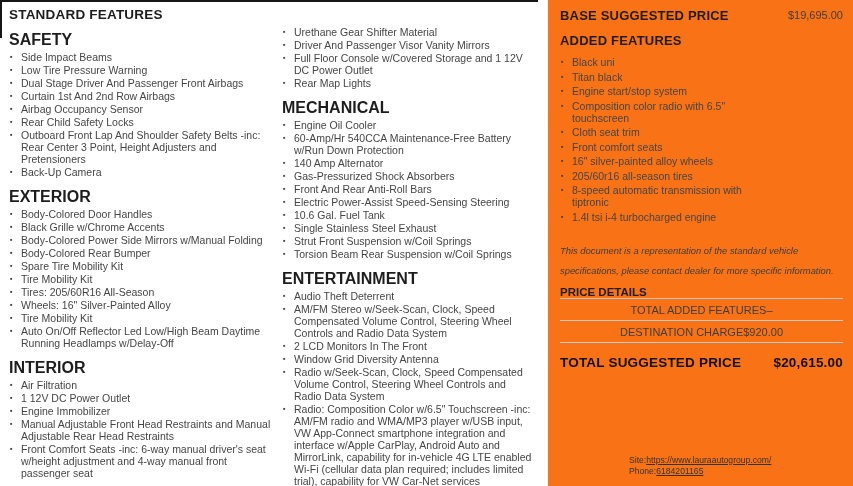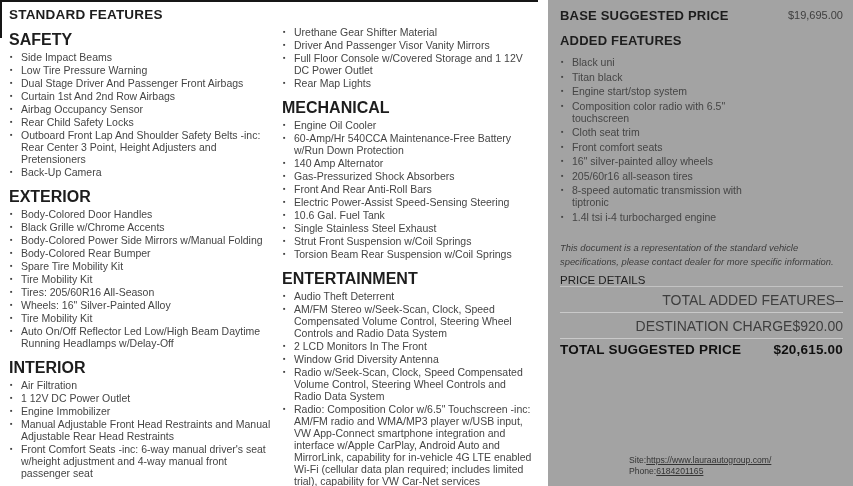--- a/index.html
+++ b/index.html
@@ -24,24 +24,24 @@
   .feist li::before{content:"▪";position:absolute;left:1px;top:0;font-size:7.5px;color:#454545;}
 
   .price-panel{position:absolute;left:548px;top:0;width:305px;height:486px;
     background:#f1f1f1;box-sizing:border-box;padding:8px 10px 8px 12px;}
   .base-row{display:flex;justify-content:space-between;align-items:flex-start;margin-bottom:10px;}
   .base-label{font-size:13px;font-weight:bold;color:#1d1d1d;letter-spacing:.2px;}
   .base-value{font-size:11px;color:#3e3e3e;padding-top:1px;}
   .added-title{font-size:13px;font-weight:bold;color:#1d1d1d;margin:0 0 8px;letter-spacing:.2px;}
   .added-list{width:205px;}
   .added-list li{margin-bottom:2.5px;line-height:12px;}
-  .disclaimer{font-style:italic;font-size:9.4px;line-height:14px;color:#3c3c3c;margin:18px 0 5px;width:278px;}
-  .pd-title{font-size:11.5px;font-weight:normal;color:#1d1d1d;margin:0;padding-bottom:0;border-bottom:1px solid #c3c3c3;}
-  .price-row{display:flex;justify-content:flex-end;font-size:14px;color:#3e3e3e;padding:5px 0 4px;border-bottom:1px solid #c9c9c9;}
-  .total-row{display:flex;justify-content:space-between;font-size:13.5px;font-weight:bold;color:#101010;margin-top:3px;letter-spacing:.2px;}
+  .disclaimer{font-style:italic;font-size:9.4px;line-height:20px;color:#3c3c3c;margin:18px 0 5px;width:278px;}
+  .pd-title{font-size:11.5px;font-weight:bold;color:#1d1d1d;margin:0;padding-bottom:0;border-bottom:1px solid #c3c3c3;}
+  .price-row{display:flex;justify-content:center;font-size:11px;color:#3e3e3e;padding:5px 0 4px;border-bottom:1px solid #c9c9c9;}
+  .total-row{display:flex;justify-content:space-between;font-size:13.5px;font-weight:bold;color:#101010;margin-top:12px;letter-spacing:.2px;}
   .footer{position:absolute;left:81px;bottom:9px;font-size:8.6px;color:#333;line-height:11px;}
   .flink{color:#333;text-decoration:underline;cursor:pointer;}
 </style>
 </head>
 <body>
 
 <div class="page">
   <div class="top-rule"></div>
   <div class="left-rule"></div>
 
@@ -119,21 +119,21 @@
           <li>Audio Theft Deterrent</li>
           <li>AM/FM Stereo w/Seek-Scan, Clock, Speed Compensated Volume Control, Steering Wheel Controls and Radio Data System</li>
           <li>2 LCD Monitors In The Front</li>
           <li>Window Grid Diversity Antenna</li>
           <li>Radio w/Seek-Scan, Clock, Speed Compensated Volume Control, Steering Wheel Controls and Radio Data System</li>
           <li>Radio: Composition Color w/6.5" Touchscreen -inc: AM/FM radio and WMA/MP3 player w/USB input, VW App-Connect smartphone integration and interface w/Apple CarPlay, Android Auto and MirrorLink, capability for in-vehicle 4G LTE enabled Wi-Fi (cellular data plan required; includes limited trial), capability for VW Car-Net services (capabilities for certain services vary; requires enrollment or</li>
         </ul>
       </div>
     </div>
 
-  <aside class="price-panel" style="background: #a3a3a3;">
+  <aside class="price-panel" style="background: #f97316;">
     <div class="base-row">
       <span class="base-label">BASE SUGGESTED PRICE</span>
       <span class="base-value">$19,695.00</span>
     </div>
 
     <h2 class="added-title">ADDED FEATURES</h2>
     <ul class="feist added-list">
         <li>Black uni</li>
         <li>Titan black</li>
         <li>Engine start/stop system</li>

